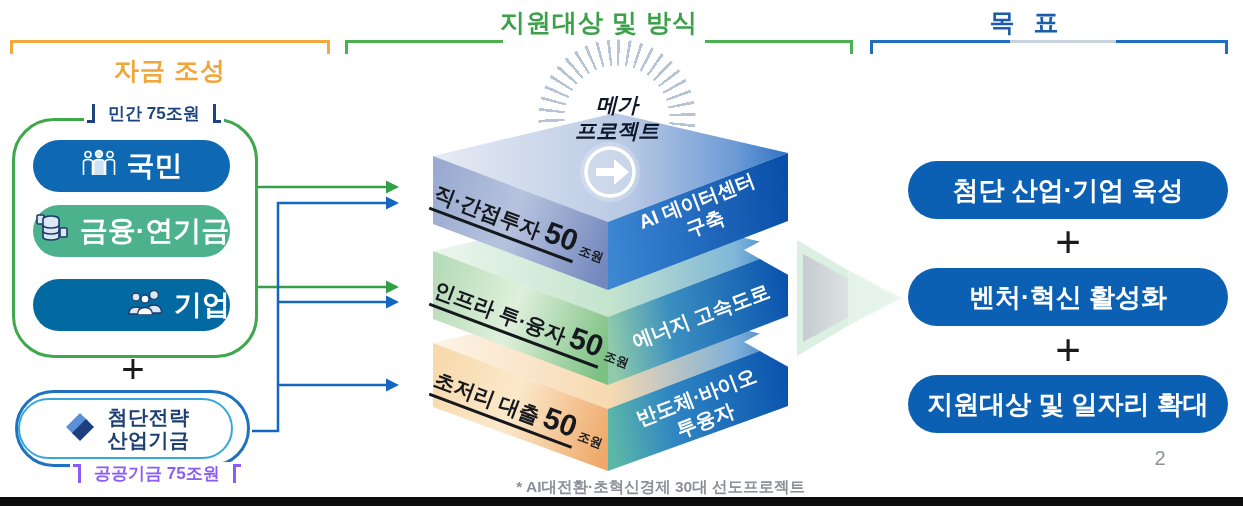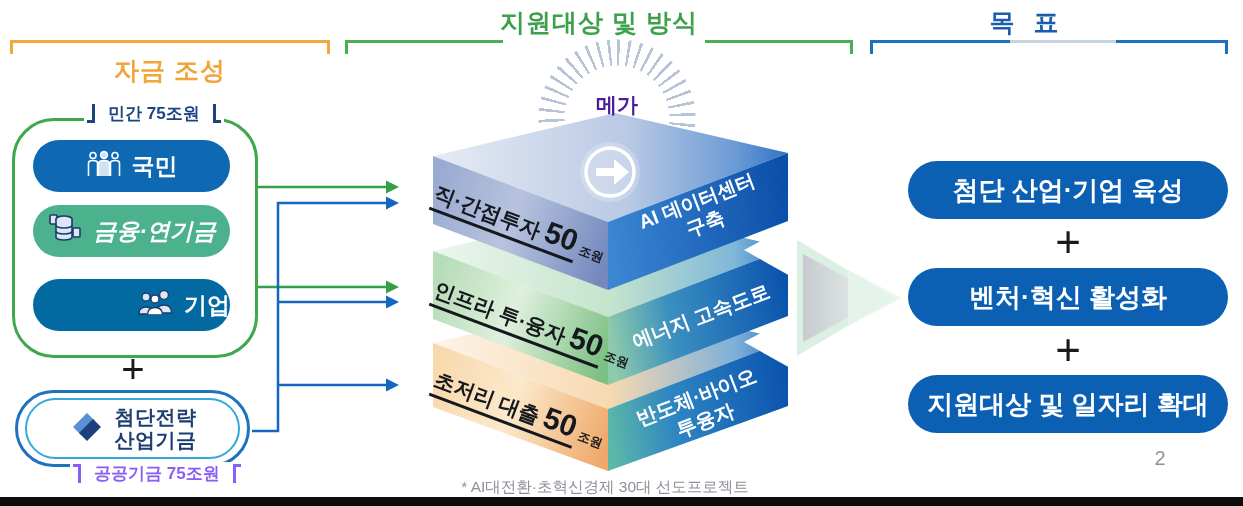--- a/index.html
+++ b/index.html
@@ -24,62 +24,62 @@
   #chip-public{left:70px;top:462px;color:#8b5cf6;font-size:17px;height:22px;}
   .mk{width:8px;height:19px;box-sizing:border-box;}
   .mk-l-b{border-right:3px solid currentColor;border-bottom:3px solid currentColor;}
   .mk-r-b{border-left:3px solid currentColor;border-bottom:3px solid currentColor;}
   .mk-l-t{border-right:3px solid currentColor;border-top:3px solid currentColor;}
   .mk-r-t{border-left:3px solid currentColor;border-top:3px solid currentColor;}
   #green-box{position:absolute;left:12px;top:118px;width:246px;height:240px;
              border:3px solid #3fa74c;border-radius:42px;background:#fff;box-sizing:border-box;z-index:2;}
   .pill{position:absolute;left:33px;width:197px;height:52px;border-radius:26px;color:#fff;
         display:flex;align-items:center;justify-content:center;gap:10px;
-        font-size:23px;font-weight:bold;z-index:3;}
+        font-size:28px;font-weight:bold;z-index:3;}
   #pill-citizens{top:140px;background:#0f68b2;}
-  #pill-finance{top:205px;background:#4cb28e;font-style:italic;}
+  #pill-finance{top:205px;background:#4cb28e;}
   #pill-companies{top:279px;background:#0369a1;justify-content:flex-end;}
   .plus-left{position:absolute;left:103px;top:349px;width:60px;text-align:center;
              font-size:40px;font-weight:300;color:#1a1a1a;line-height:1;z-index:3;}
   #fund-box{position:absolute;left:15px;top:390px;width:235px;height:77px;border:3px solid #1e72bf;
             border-radius:40px;box-sizing:border-box;background:#fff;z-index:2;
-            display:flex;align-items:center;justify-content:center;}
+            display:flex;align-items:center;}
   #fund-inner{width:215px;height:61px;border:2.5px solid #35a7dc;border-radius:31px;box-sizing:border-box;
               display:flex;align-items:center;justify-content:center;gap:10px;}
   .fund-text{color:#1c3e72;font-size:20px;font-weight:bold;line-height:1.12;letter-spacing:.5px;text-align:left;}
   
   #sunburst{position:absolute;left:532px;top:33px;width:170px;height:170px;z-index:0;
     background:repeating-conic-gradient(#b6c4d6 0deg 2.2deg, transparent 2.2deg 8.6deg);
     -webkit-mask:radial-gradient(circle,transparent 0 52px,#000 53px 78px,transparent 79px);
     mask:radial-gradient(circle,transparent 0 52px,#000 53px 78px,transparent 79px);}
   #mega-core{position:absolute;left:567px;top:68px;width:100px;height:100px;border-radius:50%;background:#fff;z-index:1;}
   #mega-text{position:absolute;left:542px;top:92px;width:150px;text-align:center;z-index:2;
-             color:#4c1d95;font-size:21px;font-weight:bold;line-height:1.25;}
+             color:#0f172a;font-size:21px;font-weight:bold;line-height:1.25;font-style:italic;}
   
   .m-left{position:absolute;transform-origin:0 0;transform:rotate(20.5deg);z-index:3;white-space:nowrap;color:#15181c;}
   .uline{border-bottom:3px solid #15181c;display:inline-flex;align-items:baseline;gap:5px;padding:0 3px 1px 0;}
   .mtd{font-size:21px;font-weight:bold;}
   .amt{font-size:30px;font-weight:bold;}
   .unit{font-size:12.5px;font-weight:bold;margin-left:2px;}
   #ml-1{left:442px;top:174px;} #ml-2{left:442px;top:270px;} #ml-3{left:442px;top:360px;}
   .t-right{position:absolute;width:170px;text-align:center;transform:rotate(-21deg);z-index:3;
            color:#fff;font-weight:bold;line-height:1.25;}
   #tr-1{left:616px;top:188px;font-size:19.5px;}
   #tr-2{left:616px;top:304px;font-size:20px;}
   #tr-3{left:616px;top:384px;font-size:20px;}
   
   .goal{position:absolute;left:908px;width:320px;height:58px;background:#0b60b4;border-radius:30px;
         color:#fff;font-weight:bold;font-size:26px;display:flex;align-items:center;justify-content:center;z-index:2;}
   #goal-1{top:161px;} #goal-2{top:268px;} #goal-3{top:375px;}
   .gplus{position:absolute;left:1038px;width:60px;text-align:center;font-size:44px;font-weight:300;
          color:#1a1a1a;line-height:1;z-index:2;}
   #gplus-1{top:220px;} #gplus-2{top:328px;}
   
-  #footnote{position:absolute;left:405px;top:477px;width:400px;text-align:center;
-            color:#8b9099;font-size:15.5px;z-index:2;}
+  #footnote{position:absolute;left:405px;top:477px;width:400px;text-align:right;
+            color:#8b9099;font-size:15.5px;z-index:2;font-weight:bold;}
   #page-num{position:absolute;left:1140px;top:447px;width:40px;text-align:center;color:#8d939c;font-size:20px;z-index:2;}
   #bottom-bar{position:absolute;left:0;bottom:0;width:1243px;height:9px;background:#0c0c0c;z-index:5;}
   #diagram-svg{position:absolute;left:0;top:0;z-index:1;}
 </style>
 </head>
 <body>
 
 <div id="sunburst"></div>
 <div id="mega-core"></div>
 
@@ -265,20 +265,21 @@
 </div>
 
 <div class="chip" id="chip-public">
   <span class="mk mk-l-t"></span>
   <span>공공기금 75조원</span>
   <span class="mk mk-r-t"></span>
 </div>
 
 <div id="mega-text">
   <div>메가</div>
+  <div>프로젝트</div>
 </div>
 
 <div class="m-left" id="ml-1">
   <span class="uline">
       <span class="mtd">직·간접투자</span>
       <span class="amt">50</span>
     </span><span class="unit">조원</span>
 </div>
 <div class="m-left" id="ml-2">
   <span class="uline">

